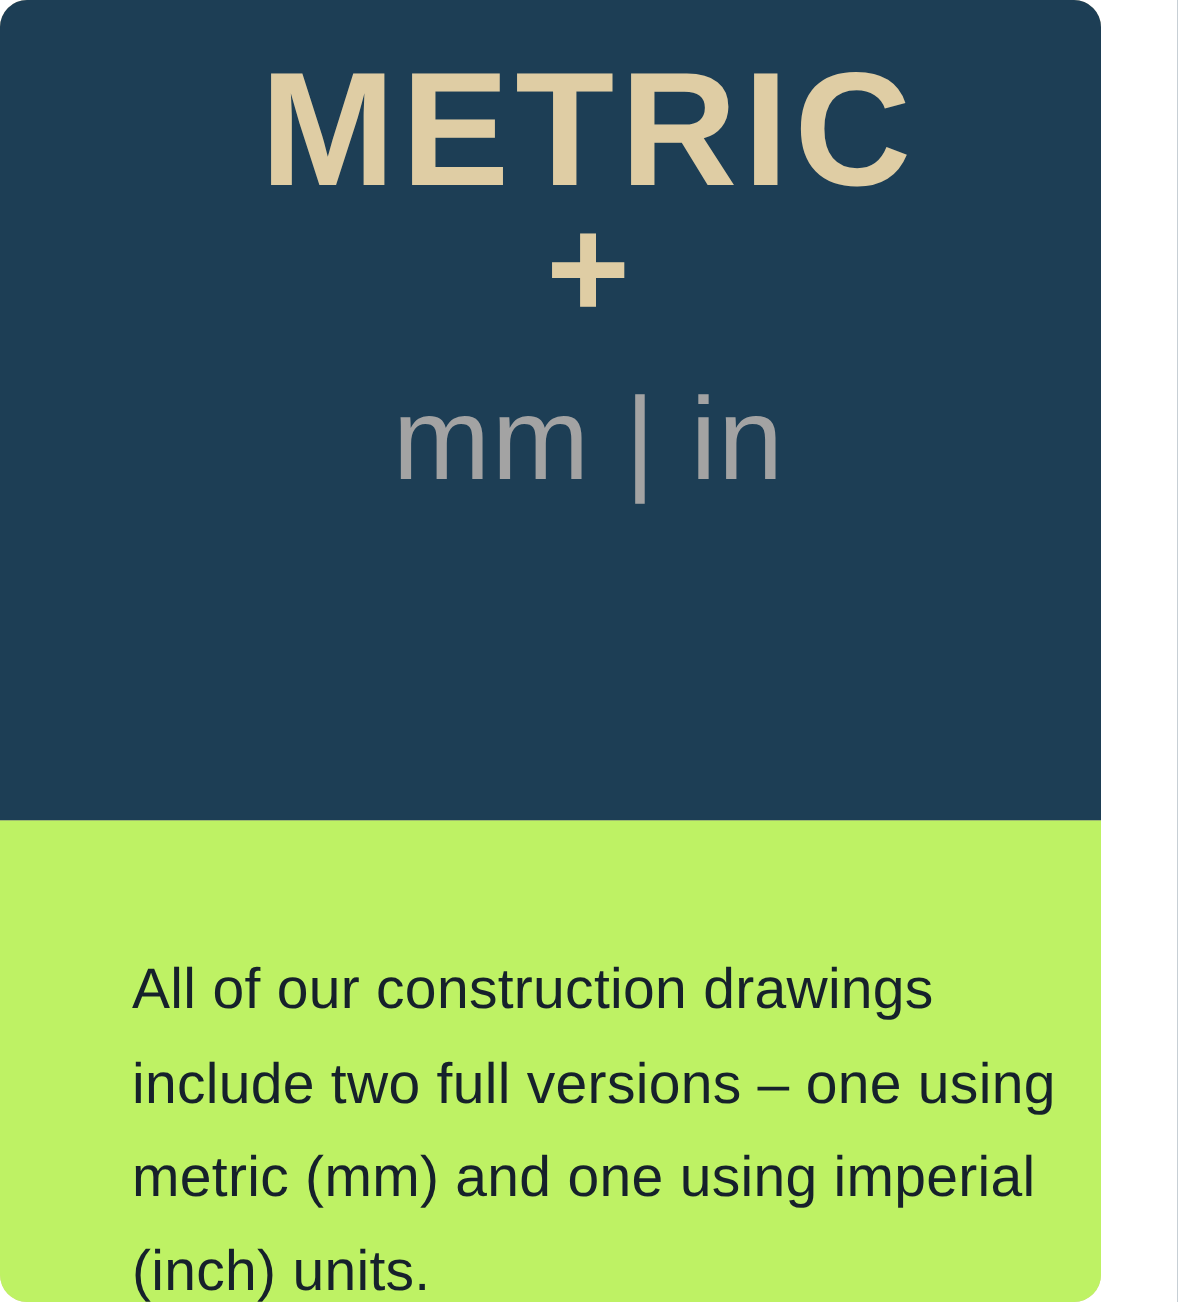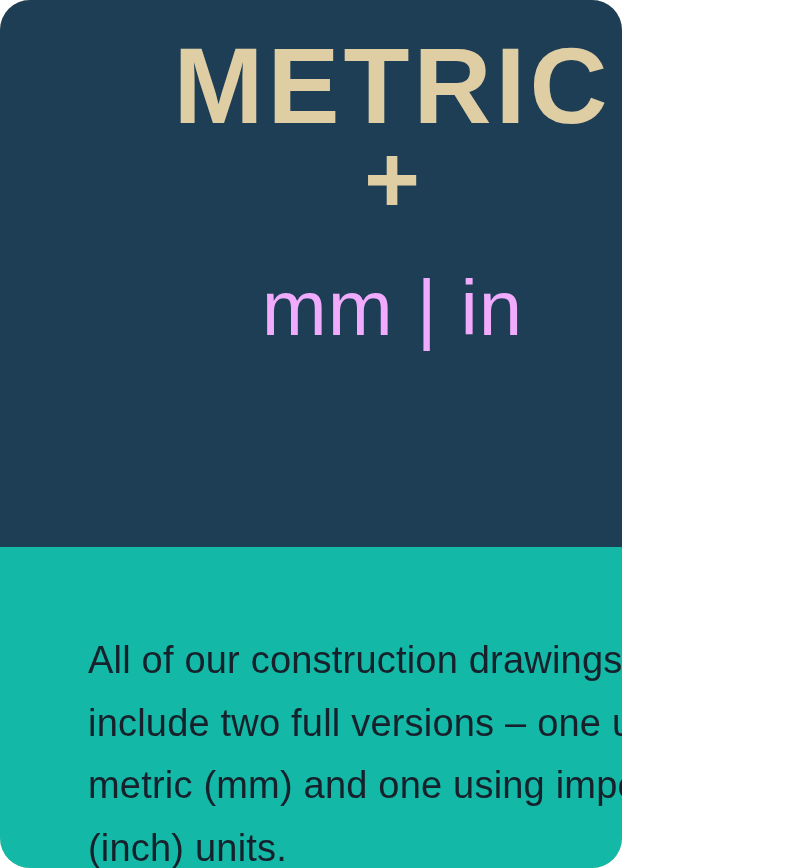--- a/index.html
+++ b/index.html
@@ -8,24 +8,24 @@
     background: #ffffff;
   }
   body {
     width: 785px;
     height: 868px;
     font-family: "Liberation Sans", sans-serif;
     overflow: hidden;
   }
   .card {
     position: relative;
-    width: 622px;
+    width: 734px;
     height: 868px;
     box-sizing: border-box;
-    border-radius: 30px;
+    border-radius: 18px;
     overflow: hidden;
     background: #dfcda4;
   }
   .top-panel {
     position: absolute;
     top: 0;
     left: 0;
     width: 785px;
     height: 547px;
     background: #1d3e55;
@@ -52,35 +52,35 @@
     font-size: 96px;
     margin-top: 4px;
     line-height: 0.85;
   }
   .headline-2 {
     font-size: 108px;
     letter-spacing: 1px;
     margin-top: 2px;
   }
   .units {
-    color: #f0abfc;
+    color: #a3a3a3;
     font-family: "Liberation Sans", sans-serif;
     font-weight: normal;
     font-size: 78px;
     text-align: center;
-    margin-top: 42px;
+    margin-top: 26px;
     letter-spacing: 1px;
   }
   .bottom-panel {
     position: absolute;
     top: 547px;
     left: 0;
     width: 785px;
     height: 321px;
-    background: #14b8a6;
+    background: #bef264;
     box-sizing: border-box;
     padding: 44px 60px 0 88px;
   }
   .body-text {
     color: #16212b;
     font-family: "Liberation Sans", sans-serif;
     font-size: 38px;
     font-weight: 500;
     line-height: 1.65;
     letter-spacing: 0.2px;

